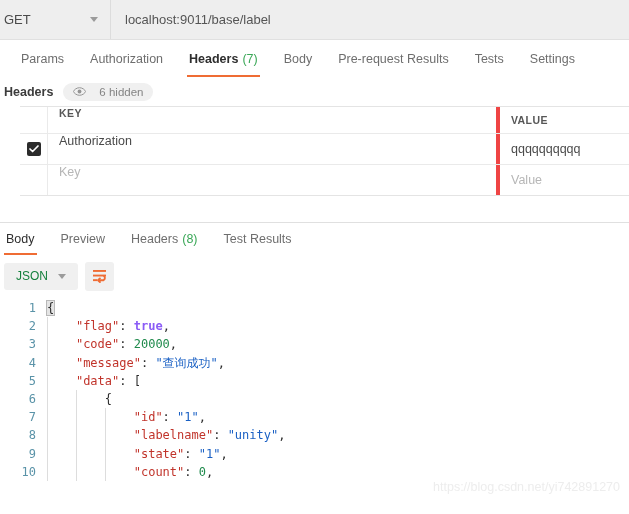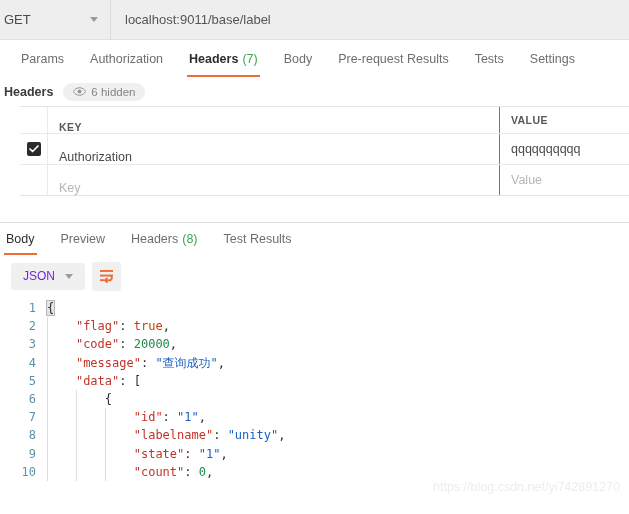--- a/index.html
+++ b/index.html
@@ -100,21 +100,21 @@
   }
   .headers-sub-title {
     font-size: 12.5px;
     font-weight: bold;
     color: #3c3c3c;
     margin-right: 10px;
   }
   .hidden-pill {
     display: flex;
     align-items: center;
-    gap: 5px;
+    gap: 13px;
     background: #f0f0f0;
     border-radius: 11px;
     padding: 3px 10px;
     font-size: 11.5px;
     color: #848484;
     cursor: pointer;
   }
   .eye-icon { display: block; }
 
   
@@ -134,24 +134,24 @@
     width: 27px;
     display: flex;
     align-items: center;
     justify-content: center;
     border-right: 1px solid #eaeaea;
     flex: none;
   }
   .cell-key {
     width: 452px;
     display: flex;
-    align-items: flex-end;
+    align-items: flex-start;
     padding-left: 11px;
     box-sizing: border-box;
-    border-right: 1px solid #ef4444;
+    border-right: 4px solid #ef4444;
     flex: none;
   }
   .cell-val {
     flex: 1;
     display: flex;
     align-items: center;
     padding-left: 11px;
     box-sizing: border-box;
   }
   .col-head {
@@ -228,23 +228,22 @@
   .seg-btn.active { color: #4a4a4a; }
   .fmt-select {
     display: flex;
     align-items: center;
     gap: 10px;
     background: #f0f0f0;
     border-radius: 3px;
     height: 27px;
     padding: 0 12px;
     font-size: 12px;
-    color: #6d28d9;
-    cursor: pointer;
-    margin-left: 7px;
+    color: #15803d;
+    cursor: pointer;
   }
   .wrap-btn {
     width: 29px; height: 29px;
     background: #f0f0f0;
     border-radius: 3px;
     display: flex;
     align-items: center;
     justify-content: center;
     cursor: pointer;
   }
@@ -268,21 +267,21 @@
   .code-line { white-space: pre; }
   .guide {
     position: absolute;
     top: 0;
     width: 1px;
     background: #dddddd;
   }
   .tok-key { color: #c1342b; }
   .tok-str { color: #1a60c4; }
   .tok-num { color: #1f8a4c; }
-  .tok-bool { color: #c2410c; font-weight: normal; }
+  .tok-bool { color: #8b5cf6; font-weight: bold; }
   .tok-punc { color: #2b2b2b; }
   .brace-hl {
     background: #e4e4e4;
     outline: 1px solid #b8b8b8;
   }
 
   
   .watermark {
     position: absolute;
     right: 9px;

